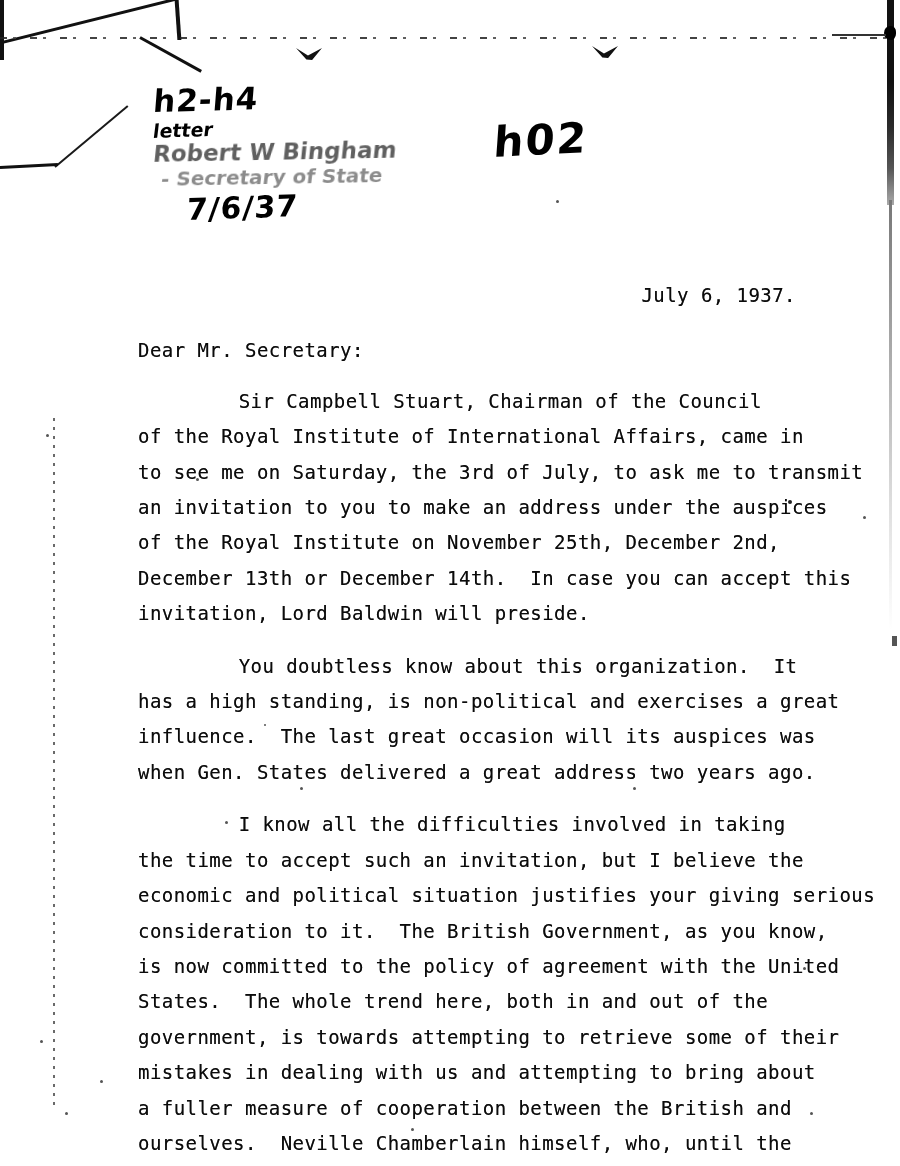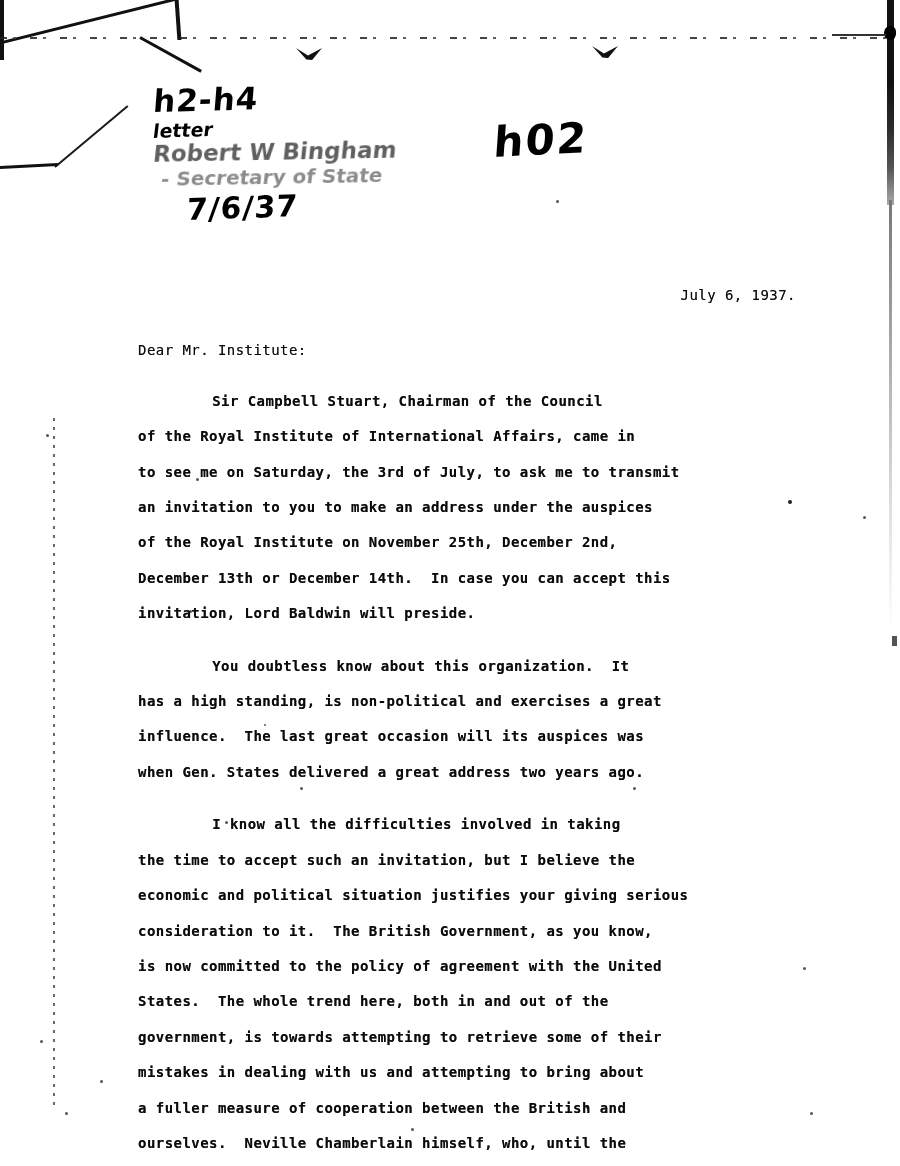--- a/index.html
+++ b/index.html
@@ -215,41 +215,40 @@
   }
 
   
   #letter {
     position: absolute;
     left: 138px;
     top: 278px;
     width: 672px;
     color: #0b0b0b;
     font-family: "DejaVu Sans Mono", monospace;
-    font-size: 14px;
+    font-size: 19px;
     line-height: 35.4px;
     letter-spacing: .45px;
   }
 
   #date-line {
     text-align: right;
     margin: 0 0 20px 0;
     padding-right: 14px;
     white-space: pre;
   }
 
   #salutation {
     margin: 0 0 15px 0;
     white-space: pre;
   }
 
   .para {
     margin: 0;
     white-space: pre-wrap;
-    font-weight: bold;
   }
   .para + .para { margin-top: 17px; }
 
   .para .line { display: block; white-space: pre; }
   .indent { display: inline-block; width: 8.8ch; }
 
   
   #letter {
     text-shadow: 0 0 .35px rgba(0,0,0,.55);
   }
@@ -301,21 +300,21 @@
     <div id="hw-line-4">- Secretary of State</div>
     <div id="hw-line-5">7/6/37</div>
   </div>
 
   <div class="handwriting" id="hw-folder-number">h02</div>
 
   <div id="letter">
 
     <div id="date-line">July 6, 1937.</div>
 
-    <div id="salutation">Dear Mr. Institute:</div>
+    <div id="salutation">Dear Mr. Secretary:</div>
 
     <div class="para" id="para-0"><span class="line"><span class="indent"></span>Sir Campbell Stuart, Chairman of the Council</span><span class="line">of the Royal Institute of International Affairs, came in</span><span class="line">to see me on Saturday, the 3rd of July, to ask me to transmit</span><span class="line">an invitation to you to make an address under the auspices</span><span class="line">of the Royal Institute on November 25th, December 2nd,</span><span class="line">December 13th or December 14th.  In case you can accept this</span><span class="line">invitation, Lord Baldwin will preside.</span></div>
     <div class="para" id="para-1"><span class="line"><span class="indent"></span>You doubtless know about this organization.  It</span><span class="line">has a high standing, is non-political and exercises a great</span><span class="line">influence.  The last great occasion will its auspices was</span><span class="line">when Gen. States delivered a great address two years ago.</span></div>
     <div class="para" id="para-2"><span class="line"><span class="indent"></span>I know all the difficulties involved in taking</span><span class="line">the time to accept such an invitation, but I believe the</span><span class="line">economic and political situation justifies your giving serious</span><span class="line">consideration to it.  The British Government, as you know,</span><span class="line">is now committed to the policy of agreement with the United</span><span class="line">States.  The whole trend here, both in and out of the</span><span class="line">government, is towards attempting to retrieve some of their</span><span class="line">mistakes in dealing with us and attempting to bring about</span><span class="line">a fuller measure of cooperation between the British and</span><span class="line">ourselves.  Neville Chamberlain himself, who, until the</span></div>
 
   </div>
 
 </div>
 
 </body></html>

